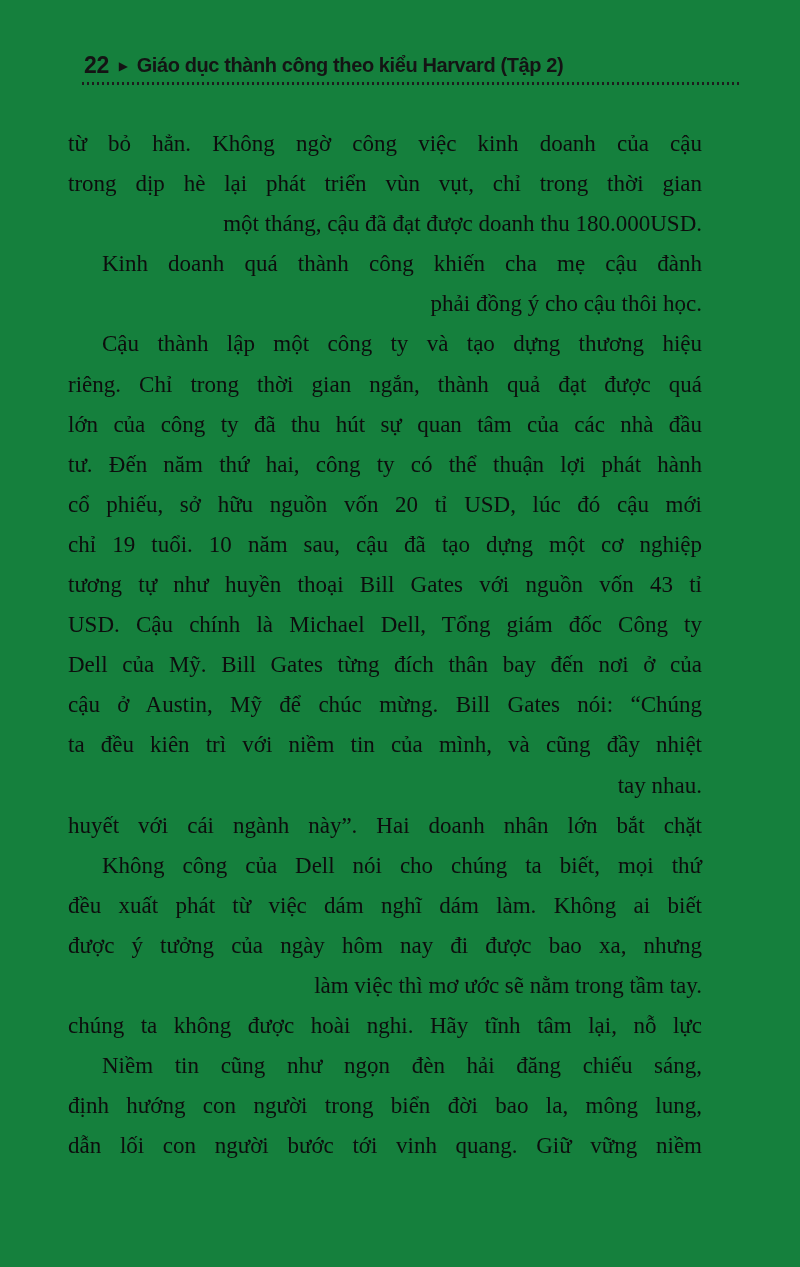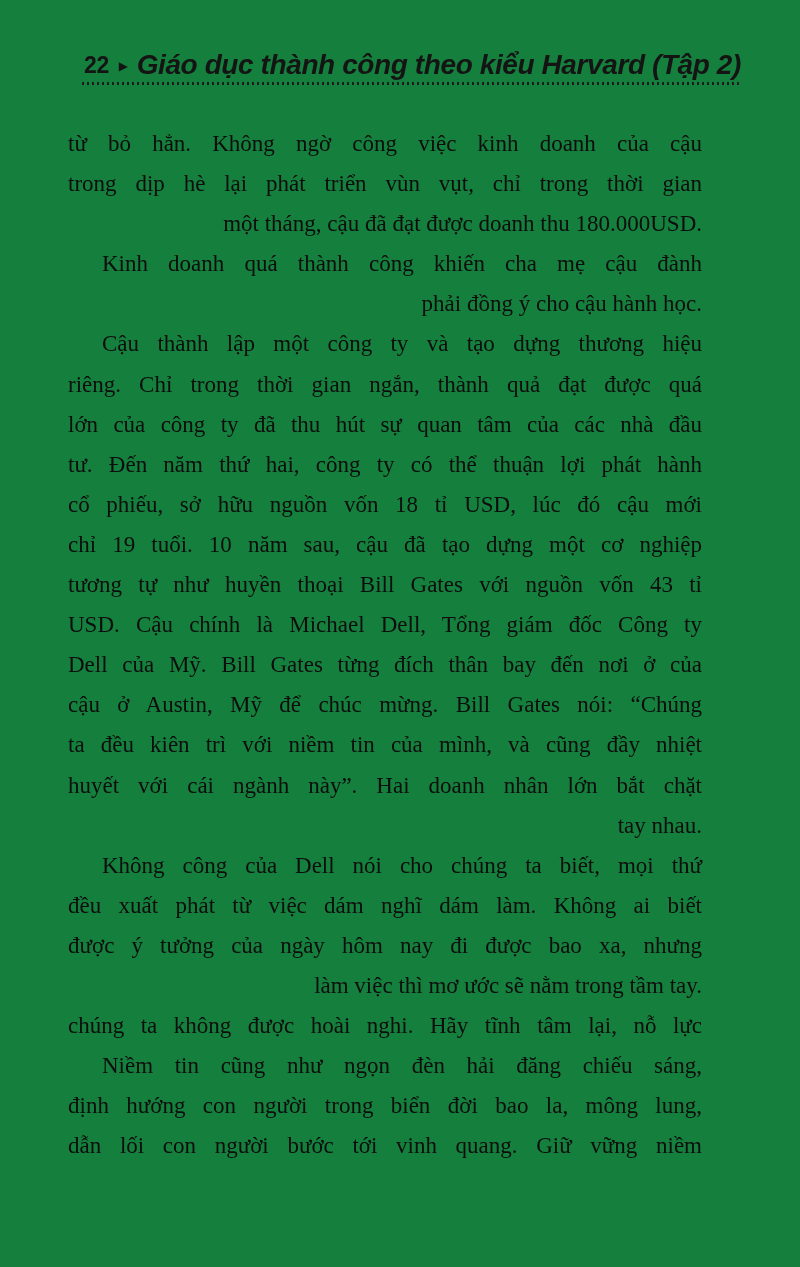--- a/index.html
+++ b/index.html
@@ -33,23 +33,22 @@
   .page-num {
     font-size: 23px;
   }
   .header-bullet {
     font-size: 12px;
     margin: 0 9px 0 10px;
     line-height: 1;
     transform: translateY(1px);
   }
   .header-title {
-    font-size: 28px;
+    font-size: 20px;
     white-space: nowrap;
-    font-style: italic;
   }
   .dotted-rule {
     position: absolute;
     left: 82px;
     top: 82px;
     width: 658px;
     height: 3px;
     background-image: repeating-linear-gradient(to right, #1c1c1c 0 2px, transparent 2px 5px);
   }
   
@@ -89,36 +88,36 @@
   <div class="dotted-rule"></div>
 
   <div class="textcol">
       <div class="para">
         <div class="line just">từ bỏ hẳn. Không ngờ công việc kinh doanh của cậu</div>
         <div class="line just">trong dịp hè lại phát triển vùn vụt, chỉ trong thời gian</div>
         <div class="line">một tháng, cậu đã đạt được doanh thu 180.000USD.</div>
       </div>
       <div class="para">
         <div class="line just ind">Kinh doanh quá thành công khiến cha mẹ cậu đành</div>
-        <div class="line">phải đồng ý cho cậu hành học.</div>
+        <div class="line">phải đồng ý cho cậu thôi học.</div>
       </div>
       <div class="para">
         <div class="line just ind">Cậu thành lập một công ty và tạo dựng thương hiệu</div>
         <div class="line just">riêng. Chỉ trong thời gian ngắn, thành quả đạt được quá</div>
         <div class="line just">lớn của công ty đã thu hút sự quan tâm của các nhà đầu</div>
         <div class="line just">tư. Đến năm thứ hai, công ty có thể thuận lợi phát hành</div>
-        <div class="line just">cổ phiếu, sở hữu nguồn vốn 18 tỉ USD, lúc đó cậu mới</div>
+        <div class="line just">cổ phiếu, sở hữu nguồn vốn 20 tỉ USD, lúc đó cậu mới</div>
         <div class="line just">chỉ 19 tuổi. 10 năm sau, cậu đã tạo dựng một cơ nghiệp</div>
         <div class="line just">tương tự như huyền thoại Bill Gates với nguồn vốn 43 tỉ</div>
         <div class="line just">USD. Cậu chính là Michael Dell, Tổng giám đốc Công ty</div>
         <div class="line just">Dell của Mỹ. Bill Gates từng đích thân bay đến nơi ở của</div>
         <div class="line just">cậu ở Austin, Mỹ để chúc mừng. Bill Gates nói: “Chúng</div>
         <div class="line just">ta đều kiên trì với niềm tin của mình, và cũng đầy nhiệt</div>
+        <div class="line">tay nhau.</div>
         <div class="line just">huyết với cái ngành này”. Hai doanh nhân lớn bắt chặt</div>
-        <div class="line">tay nhau.</div>
       </div>
       <div class="para">
         <div class="line just ind">Không công của Dell nói cho chúng ta biết, mọi thứ</div>
         <div class="line just">đều xuất phát từ việc dám nghĩ dám làm. Không ai biết</div>
         <div class="line just">được ý tưởng của ngày hôm nay đi được bao xa, nhưng</div>
         <div class="line">làm việc thì mơ ước sẽ nằm trong tầm tay.</div>
         <div class="line just">chúng ta không được hoài nghi. Hãy tĩnh tâm lại, nỗ lực</div>
       </div>
       <div class="para">
         <div class="line just ind">Niềm tin cũng như ngọn đèn hải đăng chiếu sáng,</div>

